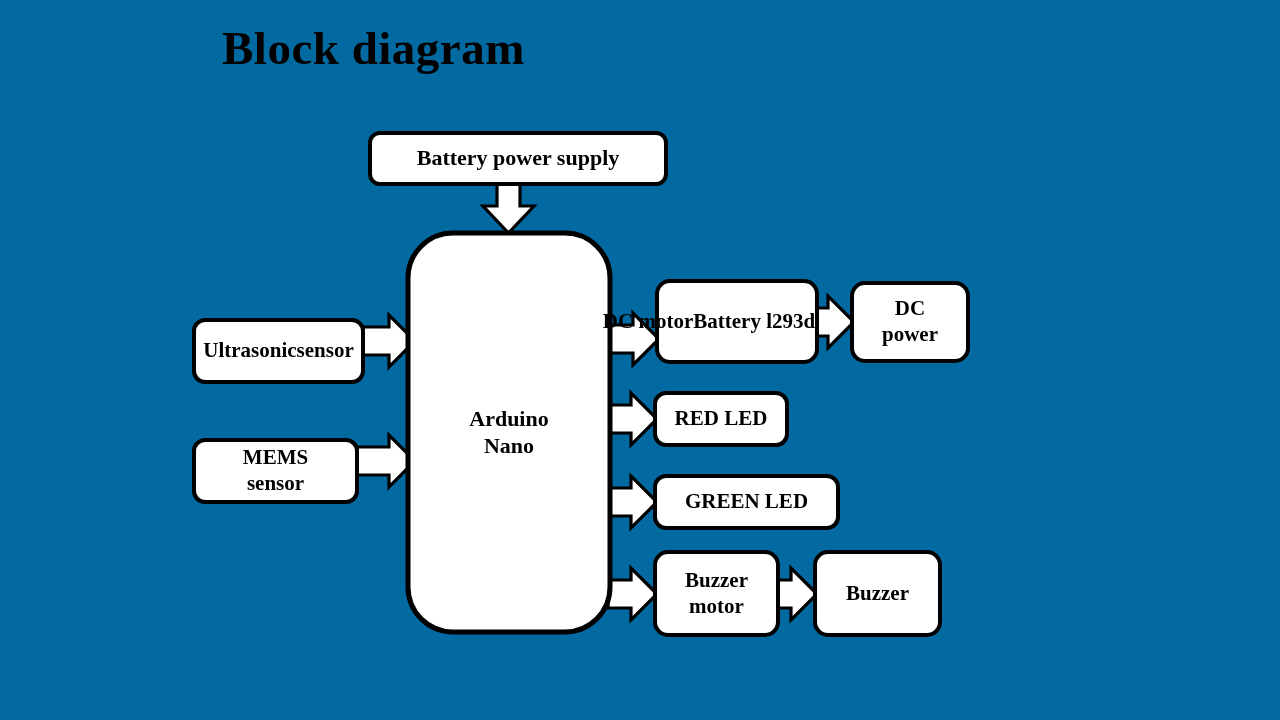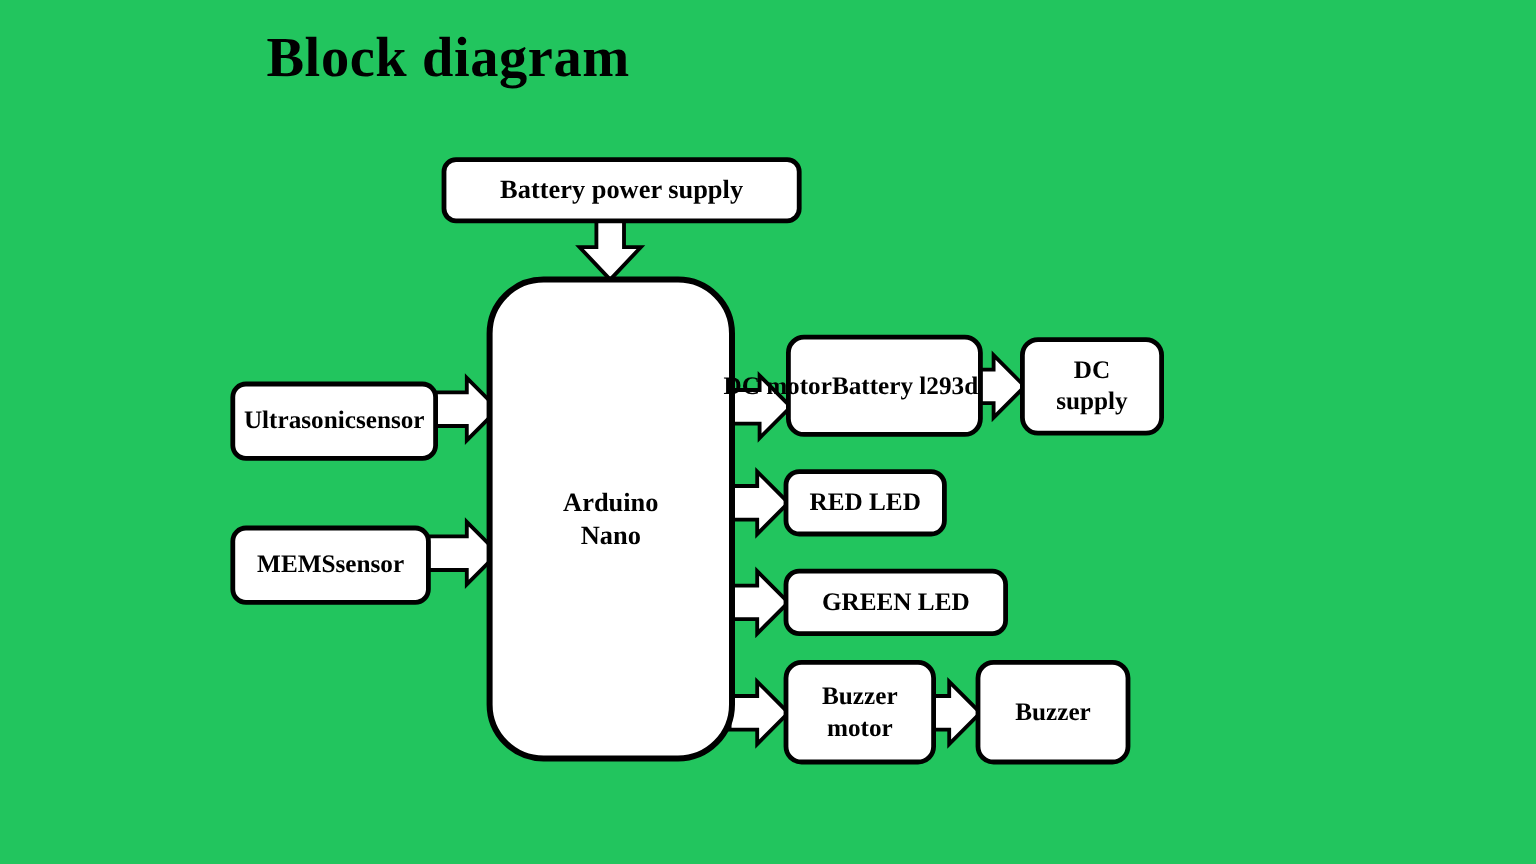--- a/index.html
+++ b/index.html
@@ -10,21 +10,21 @@
   body {
     width: 1280px;
     height: 720px;
     overflow: hidden;
     font-family: "Liberation Serif", "DejaVu Serif", serif;
   }
   #canvas {
     position: relative;
     width: 1280px;
     height: 720px;
-    background: #22c55e;
+    background: #0369a1;
   }
   #diagram-svg {
     position: absolute;
     top: 0;
     left: 0;
     width: 1280px;
     height: 720px;
   }
   .page-title {
     position: absolute;
@@ -112,33 +112,33 @@
 
   <div class="node-label sz-22" style="left:370px; top:133px; width:296px; height:51px;">
     <span>Battery power supply</span>
   </div>
 
   <div class="node-label sz-21" style="left:194px; top:320px; width:169px; height:62px; flex-direction:row;">
     <span>Ultrasonic</span>
     <span>sensor</span>
   </div>
 
-  <div class="node-label sz-21" style="left:194px; top:440px; width:163px; height:62px; ">
+  <div class="node-label sz-21" style="left:194px; top:440px; width:163px; height:62px; flex-direction:column;">
     <span>MEMS</span>
     <span>sensor</span>
   </div>
 
   <div class="node-label sz-21" style="left:629px; top:281px; width:160px; height:81px; flex-direction:row;">
     <span>DC motor</span>
     <span>Battery l293d</span>
   </div>
 
   <div class="node-label sz-21" style="left:852px; top:283px; width:116px; height:78px; flex-direction:column;text-align:right;">
     <span>DC</span>
-    <span>supply</span>
+    <span>power</span>
   </div>
 
   <div class="node-label sz-21" style="left:655px; top:476px; width:183px; height:52px;">
     <span>GREEN LED</span>
   </div>
 
   <div class="node-label sz-21" style="left:655px; top:393px; width:132px; height:52px;">
     <span>RED LED</span>
   </div>
 

